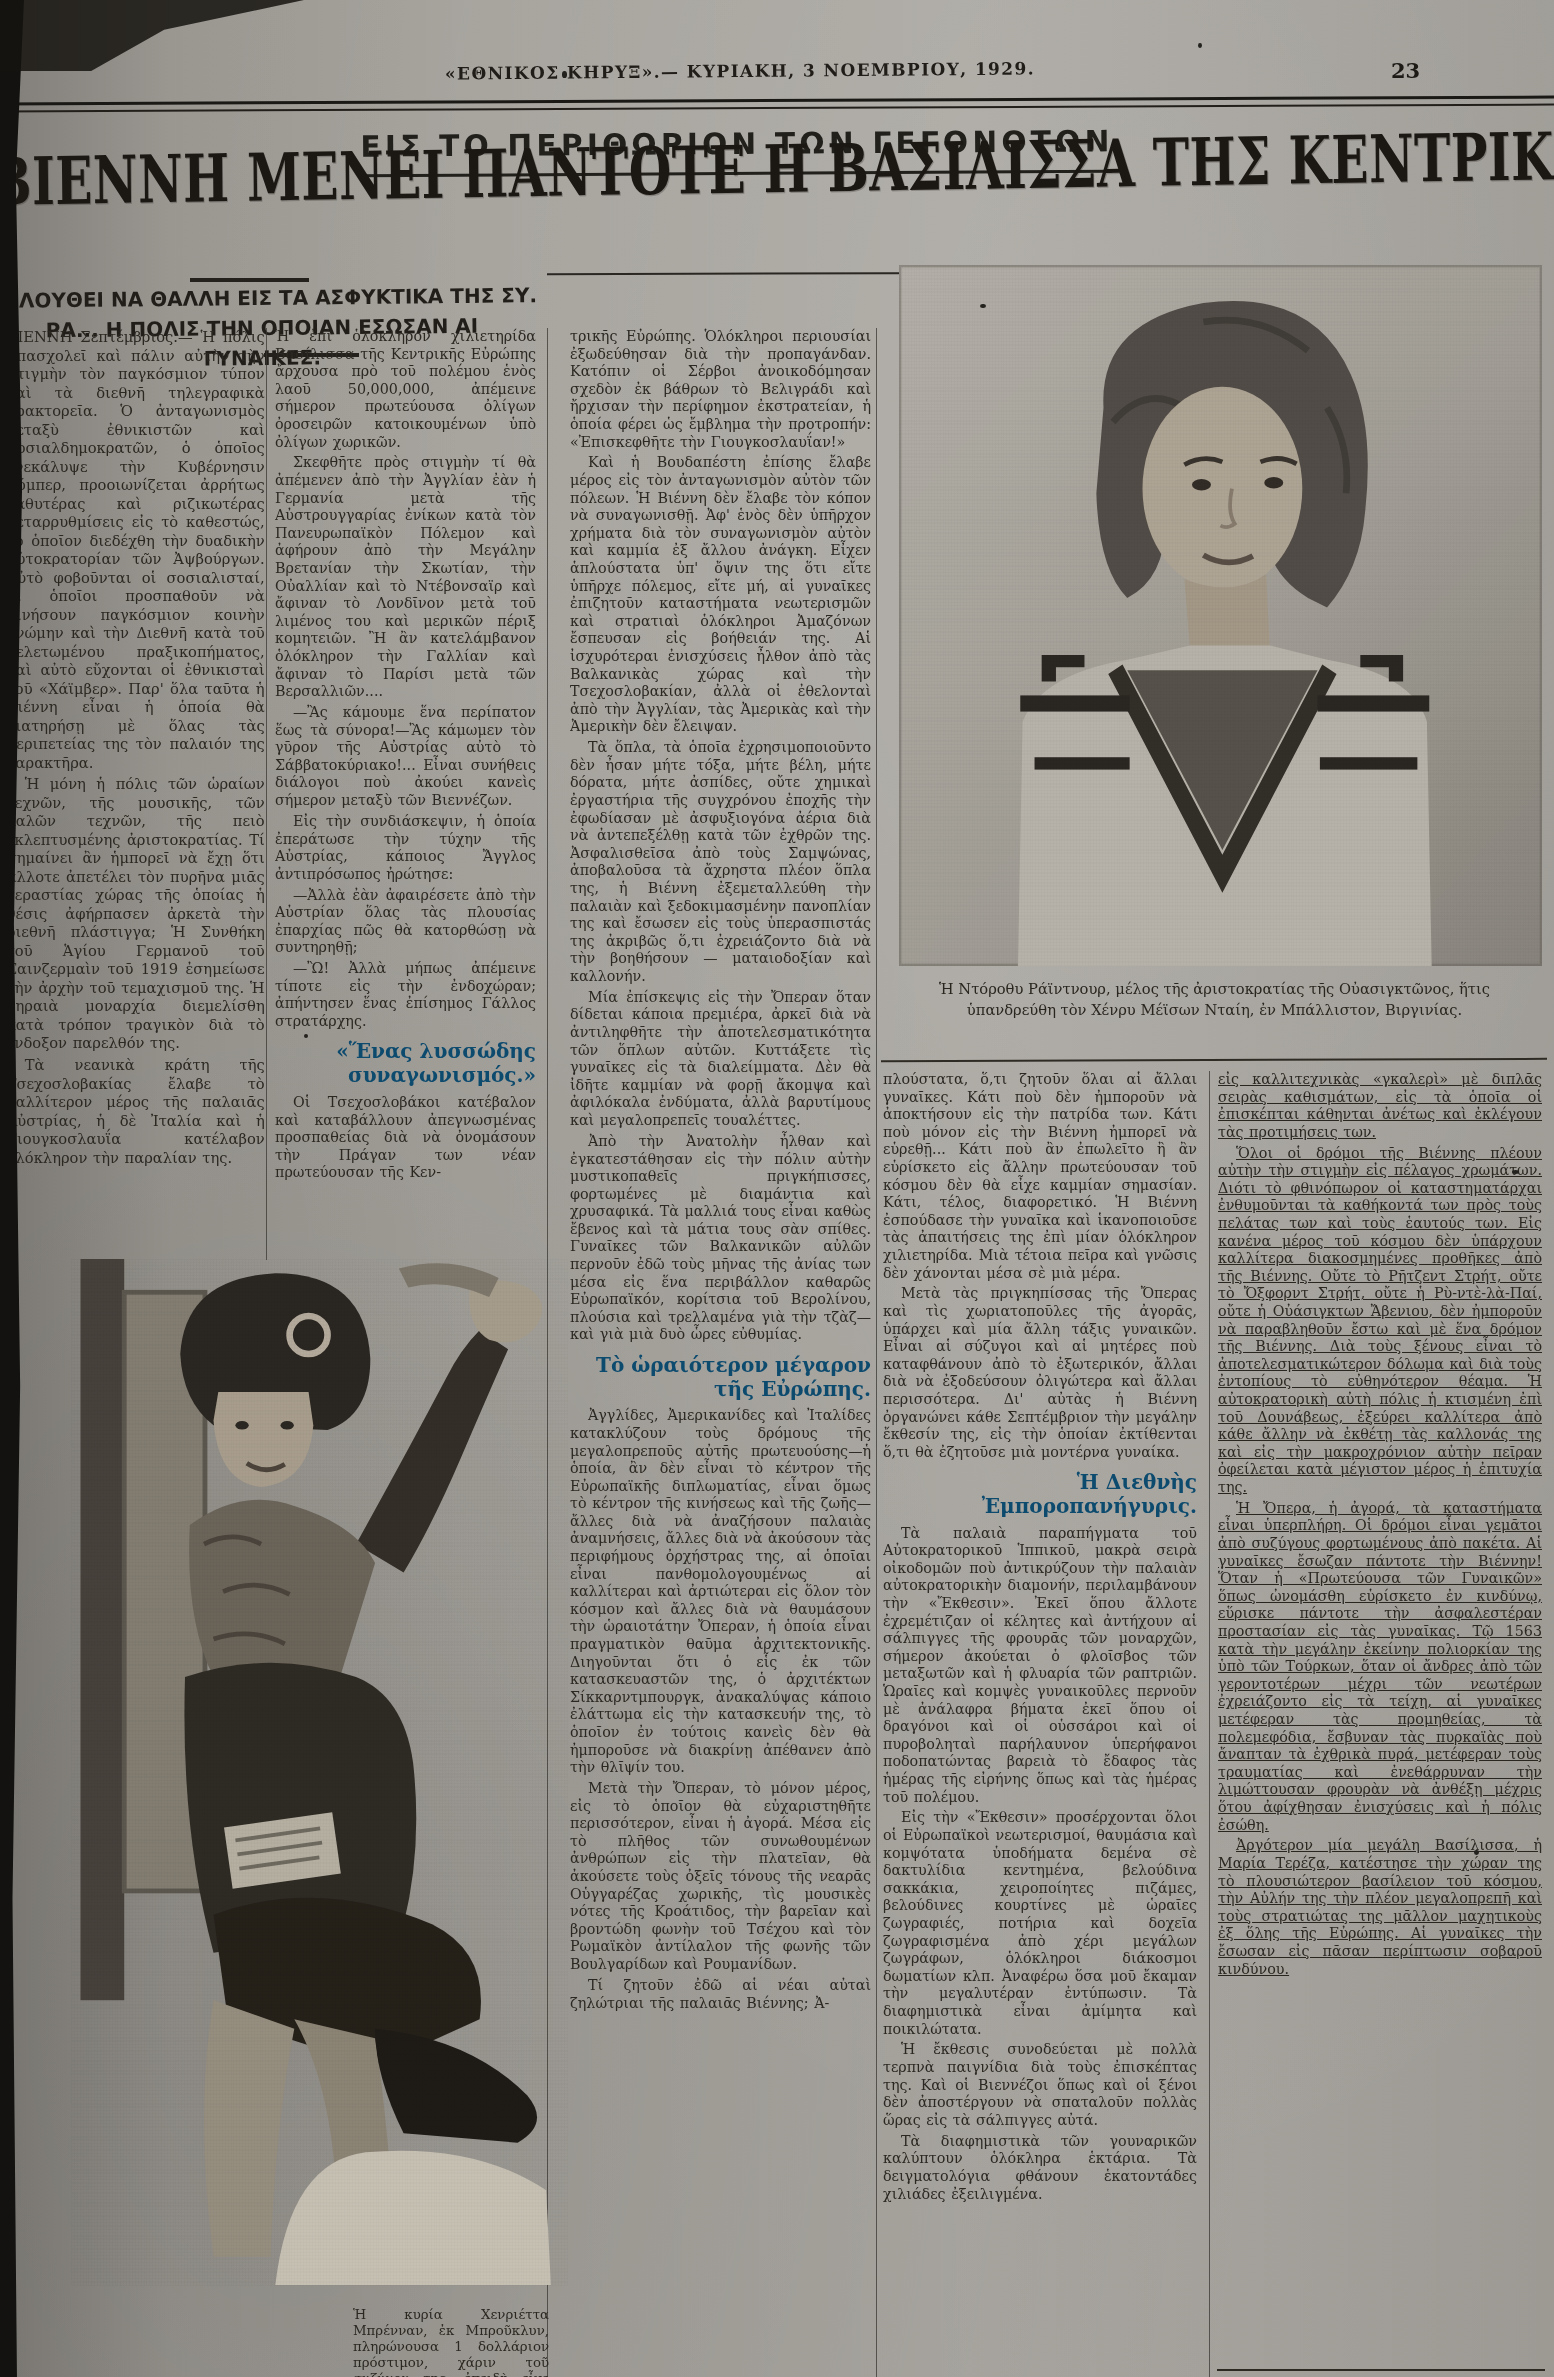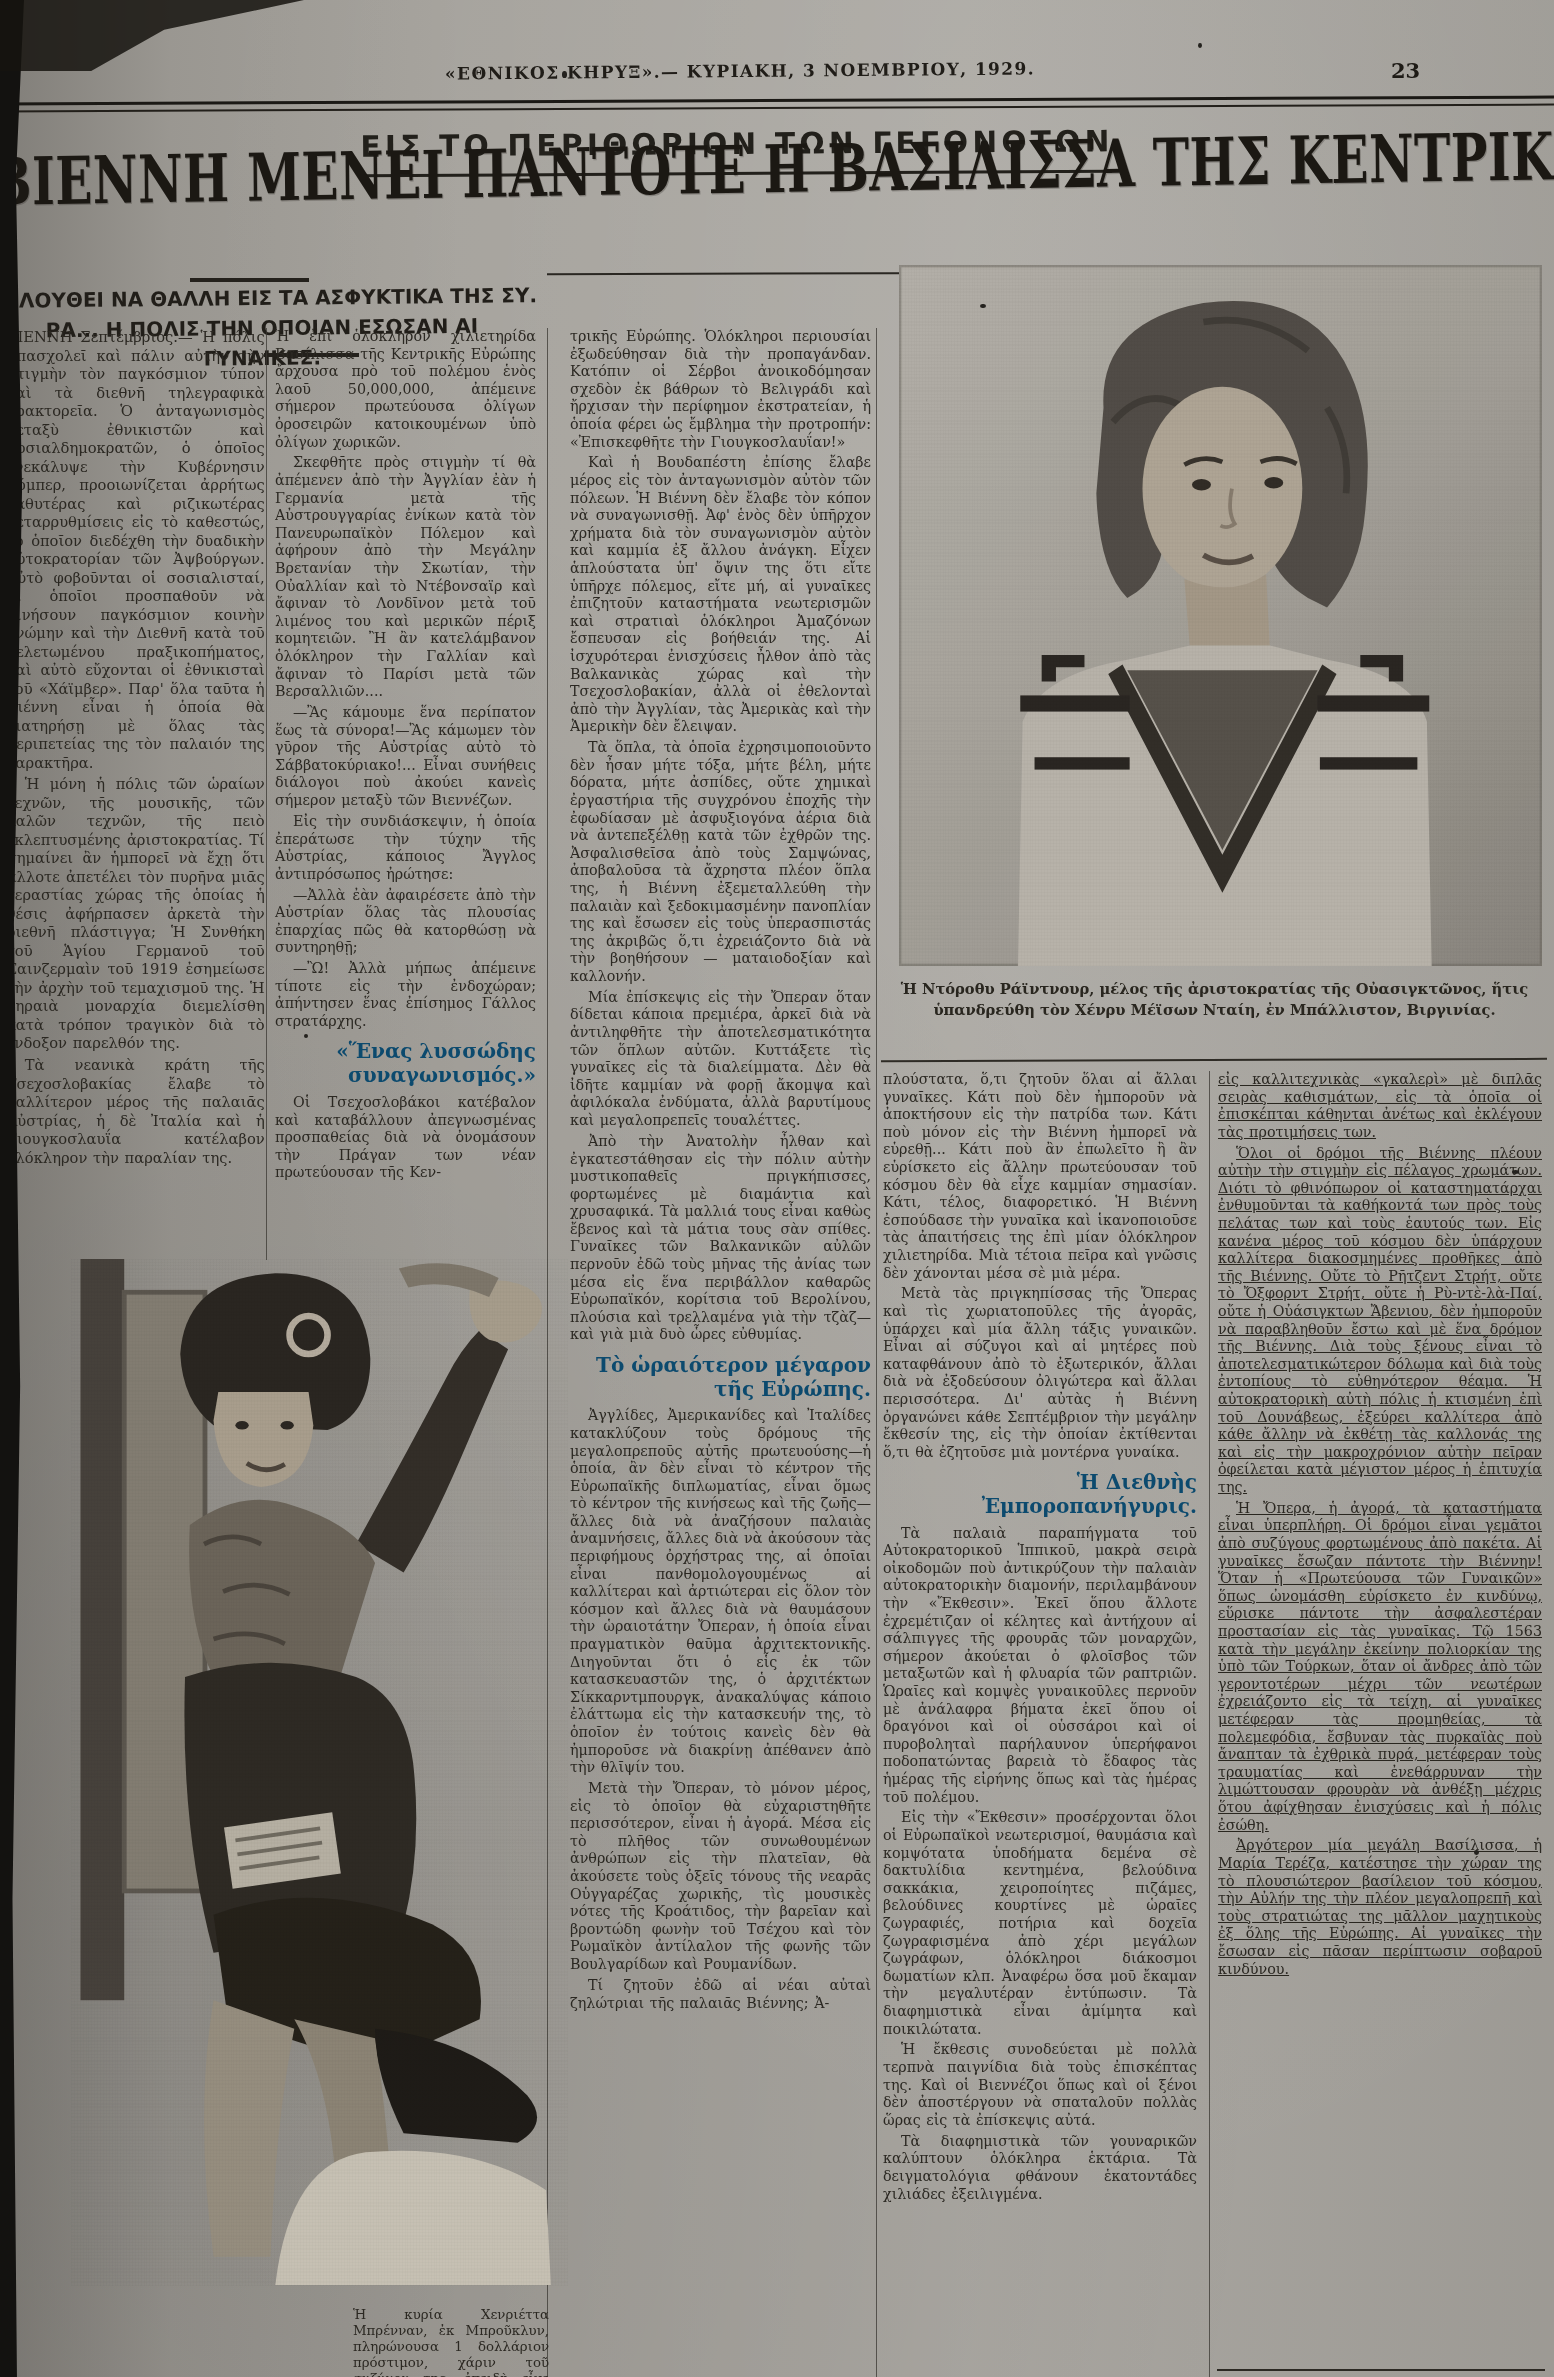--- a/index.html
+++ b/index.html
@@ -54,21 +54,21 @@
   #col2{left:275px; top:328px; width:261px; height:934px;}
   #col3{left:570px;top:328px; width:301px; height:2211px;}
   #col4{left:883px;top:1071px;width:314px; height:1469px;}
   #col5{left:1218px;top:1071px;width:324px; height:1298px;text-decoration:underline;}
   .subhead{font-family:"DejaVu Serif",serif;font-weight:bold;font-size:20px;line-height:24px;text-align:right;margin:8.6px 0 6.7px 0;color:#0c4a6e;}
   
   .vrule{position:absolute;width:1.4px;background:#3a3731;opacity:.75;}
   
   .photo{position:absolute;left:899px;top:265px;width:643px;height:701px;background:#b2afa8;box-shadow:0 0 19px rgba(0,0,0,.25) inset;}
   .photo svg{position:absolute;inset:0;}
-  .photo-cap{position:absolute;left:877px;width:675px;text-align:center;font-size:14.7px;line-height:21px;color:#29261f;font-weight:bold;}
+  .photo-cap{position:absolute;left:877px;width:675px;text-align:center;font-size:14.7px;line-height:21px;color:#29261f;}
   .cap1{top:978px;} .cap2{top:999px;}
   .cap-rule{position:absolute;left:881px;top:1059px;width:666px;height:2.4px;background:#2e2b25;transform:rotate(-.2deg);}
   
   .illus{position:absolute;left:71px;top:1259px;width:497px;height:1027px;}
   .illus svg{position:absolute;inset:0;}
   .illus-cap{position:absolute;left:353px;top:2307px;width:196px;font-size:13.3px;line-height:16px;text-align:justify;color:#2b2822;}
   
   .sec-rule-top{position:absolute;left:1217px;top:2369px;width:328px;height:2.4px;background:#2c2923;}
 </style>
 </head>
@@ -210,21 +210,21 @@
     <p>Μετὰ τὴν Ὄπεραν, τὸ μόνον μέρος, εἰς τὸ ὁποῖον θὰ εὐχαριστηθῆτε περισσότερον, εἶναι ἡ ἀγορά. Μέσα εἰς τὸ πλῆθος τῶν συνωθουμένων ἀνθρώπων εἰς τὴν πλατεῖαν, θὰ ἀκούσετε τοὺς ὀξεῖς τόνους τῆς νεαρᾶς Οὑγγαρέζας χωρικῆς, τὶς μουσικὲς νότες τῆς Κροάτιδος, τὴν βαρεῖαν καὶ βροντώδη φωνὴν τοῦ Τσέχου καὶ τὸν Ρωμαϊκὸν ἀντίλαλον τῆς φωνῆς τῶν Βουλγαρίδων καὶ Ρουμανίδων.</p>
     <p>Τί ζητοῦν ἐδῶ αἱ νέαι αὐταὶ ζηλώτριαι τῆς παλαιᾶς Βιέννης; Ἀ-</p>
   </div>
 
   <div class="col" id="col4">
     <p class="noind">πλούστατα, ὅ,τι ζητοῦν ὅλαι αἱ ἄλλαι γυναῖκες. Κάτι ποὺ δὲν ἠμποροῦν νὰ ἀποκτήσουν εἰς τὴν πατρίδα των. Κάτι ποὺ μόνον εἰς τὴν Βιέννη ἠμπορεῖ νὰ εὑρεθῇ... Κάτι ποὺ ἂν ἐπωλεῖτο ἢ ἂν εὑρίσκετο εἰς ἄλλην πρωτεύουσαν τοῦ κόσμου δὲν θὰ εἶχε καμμίαν σημασίαν. Κάτι, τέλος, διαφορετικό. Ἡ Βιέννη ἐσπούδασε τὴν γυναῖκα καὶ ἱκανοποιοῦσε τὰς ἀπαιτήσεις της ἐπὶ μίαν ὁλόκληρον χιλιετηρίδα. Μιὰ τέτοια πεῖρα καὶ γνῶσις δὲν χάνονται μέσα σὲ μιὰ μέρα.</p>
     <p>Μετὰ τὰς πριγκηπίσσας τῆς Ὄπερας καὶ τὶς χωριατοποῦλες τῆς ἀγορᾶς, ὑπάρχει καὶ μία ἄλλη τάξις γυναικῶν. Εἶναι αἱ σύζυγοι καὶ αἱ μητέρες ποὺ καταφθάνουν ἀπὸ τὸ ἐξωτερικόν, ἄλλαι διὰ νὰ ἐξοδεύσουν ὀλιγώτερα καὶ ἄλλαι περισσότερα. Δι' αὐτὰς ἡ Βιέννη ὀργανώνει κάθε Σεπτέμβριον τὴν μεγάλην ἔκθεσίν της, εἰς τὴν ὁποίαν ἐκτίθενται ὅ,τι θὰ ἐζητοῦσε μιὰ μοντέρνα γυναίκα.</p>
     <div class="subhead">Ἡ Διεθνὴς Ἐμποροπανήγυρις.</div>
     <p>Τὰ παλαιὰ παραπήγματα τοῦ Αὐτοκρατορικοῦ Ἱππικοῦ, μακρὰ σειρὰ οἰκοδομῶν ποὺ ἀντικρύζουν τὴν παλαιὰν αὐτοκρατορικὴν διαμονήν, περιλαμβάνουν τὴν «Ἔκθεσιν». Ἐκεῖ ὅπου ἄλλοτε ἐχρεμέτιζαν οἱ κέλητες καὶ ἀντήχουν αἱ σάλπιγγες τῆς φρουρᾶς τῶν μοναρχῶν, σήμερον ἀκούεται ὁ φλοῖσβος τῶν μεταξωτῶν καὶ ἡ φλυαρία τῶν ραπτριῶν. Ὡραῖες καὶ κομψὲς γυναικοῦλες περνοῦν μὲ ἀνάλαφρα βήματα ἐκεῖ ὅπου οἱ δραγόνοι καὶ οἱ οὑσσάροι καὶ οἱ πυροβοληταὶ παρήλαυνον ὑπερήφανοι ποδοπατώντας βαρειὰ τὸ ἔδαφος τὰς ἡμέρας τῆς εἰρήνης ὅπως καὶ τὰς ἡμέρας τοῦ πολέμου.</p>
     <p>Εἰς τὴν «Ἔκθεσιν» προσέρχονται ὅλοι οἱ Εὐρωπαϊκοὶ νεωτερισμοί, θαυμάσια καὶ κομψότατα ὑποδήματα δεμένα σὲ δακτυλίδια κεντημένα, βελούδινα σακκάκια, χειροποίητες πιζάμες, βελούδινες κουρτίνες μὲ ὡραῖες ζωγραφιές, ποτήρια καὶ δοχεῖα ζωγραφισμένα ἀπὸ χέρι μεγάλων ζωγράφων, ὁλόκληροι διάκοσμοι δωματίων κλπ. Ἀναφέρω ὅσα μοῦ ἔκαμαν τὴν μεγαλυτέραν ἐντύπωσιν. Τὰ διαφημιστικὰ εἶναι ἀμίμητα καὶ ποικιλώτατα.</p>
-    <p>Ἡ ἔκθεσις συνοδεύεται μὲ πολλὰ τερπνὰ παιγνίδια διὰ τοὺς ἐπισκέπτας της. Καὶ οἱ Βιεννέζοι ὅπως καὶ οἱ ξένοι δὲν ἀποστέργουν νὰ σπαταλοῦν πολλὰς ὥρας εἰς τὰ ἐπίσκεψις αὐτά.</p>
+    <p>Ἡ ἔκθεσις συνοδεύεται μὲ πολλὰ τερπνὰ παιγνίδια διὰ τοὺς ἐπισκέπτας της. Καὶ οἱ Βιεννέζοι ὅπως καὶ οἱ ξένοι δὲν ἀποστέργουν νὰ σπαταλοῦν πολλὰς ὥρας εἰς τὰ σάλπιγγες αὐτά.</p>
     <p>Τὰ διαφημιστικὰ τῶν γουναρικῶν καλύπτουν ὁλόκληρα ἑκτάρια. Τὰ δειγματολόγια φθάνουν ἑκατοντάδες χιλιάδες ἐξειλιγμένα.</p>
   </div>
 
   <div class="col" id="col5">
     <p class="noind">εἰς καλλιτεχνικὰς «γκαλερὶ» μὲ διπλᾶς σειρὰς καθισμάτων, εἰς τὰ ὁποῖα οἱ ἐπισκέπται κάθηνται ἀνέτως καὶ ἐκλέγουν τὰς προτιμήσεις των.</p>
     <p>Ὅλοι οἱ δρόμοι τῆς Βιέννης πλέουν αὐτὴν τὴν στιγμὴν εἰς πέλαγος χρωμάτων. Διότι τὸ φθινόπωρον οἱ καταστηματάρχαι ἐνθυμοῦνται τὰ καθήκοντά των πρὸς τοὺς πελάτας των καὶ τοὺς ἑαυτούς των. Εἰς κανένα μέρος τοῦ κόσμου δὲν ὑπάρχουν καλλίτερα διακοσμημένες προθῆκες ἀπὸ τῆς Βιέννης. Οὔτε τὸ Ρῆτζεντ Στρήτ, οὔτε τὸ Ὄξφορντ Στρήτ, οὔτε ἡ Ρὺ-ντὲ-λὰ-Παί, οὔτε ἡ Οὐάσιγκτων Ἄβενιου, δὲν ἠμποροῦν νὰ παραβληθοῦν ἔστω καὶ μὲ ἕνα δρόμον τῆς Βιέννης. Διὰ τοὺς ξένους εἶναι τὸ ἀποτελεσματικώτερον δόλωμα καὶ διὰ τοὺς ἐντοπίους τὸ εὐθηνότερον θέαμα. Ἡ αὐτοκρατορικὴ αὐτὴ πόλις ἡ κτισμένη ἐπὶ τοῦ Δουνάβεως, ἐξεύρει καλλίτερα ἀπὸ κάθε ἄλλην νὰ ἐκθέτῃ τὰς καλλονάς της καὶ εἰς τὴν μακροχρόνιον αὐτὴν πεῖραν ὀφείλεται κατὰ μέγιστον μέρος ἡ ἐπιτυχία της.</p>
     <p>Ἡ Ὄπερα, ἡ ἀγορά, τὰ καταστήματα εἶναι ὑπερπλήρη. Οἱ δρόμοι εἶναι γεμᾶτοι ἀπὸ συζύγους φορτωμένους ἀπὸ πακέτα. Αἱ γυναῖκες ἔσωζαν πάντοτε τὴν Βιέννην! Ὅταν ἡ «Πρωτεύουσα τῶν Γυναικῶν» ὅπως ὠνομάσθη εὑρίσκετο ἐν κινδύνῳ, εὕρισκε πάντοτε τὴν ἀσφαλεστέραν προστασίαν εἰς τὰς γυναῖκας. Τῷ 1563 κατὰ τὴν μεγάλην ἐκείνην πολιορκίαν της ὑπὸ τῶν Τούρκων, ὅταν οἱ ἄνδρες ἀπὸ τῶν γεροντοτέρων μέχρι τῶν νεωτέρων ἐχρειάζοντο εἰς τὰ τείχη, αἱ γυναῖκες μετέφεραν τὰς προμηθείας, τὰ πολεμεφόδια, ἔσβυναν τὰς πυρκαϊὰς ποὺ ἄναπταν τὰ ἐχθρικὰ πυρά, μετέφεραν τοὺς τραυματίας καὶ ἐνεθάρρυναν τὴν λιμώττουσαν φρουρὰν νὰ ἀνθέξῃ μέχρις ὅτου ἀφίχθησαν ἐνισχύσεις καὶ ἡ πόλις ἐσώθη.</p>
     <p>Ἀργότερον μία μεγάλη Βασίλισσα, ἡ Μαρία Τερέζα, κατέστησε τὴν χώραν της τὸ πλουσιώτερον βασίλειον τοῦ κόσμου, τὴν Αὐλήν της τὴν πλέον μεγαλοπρεπῆ καὶ τοὺς στρατιώτας της μᾶλλον μαχητικοὺς ἐξ ὅλης τῆς Εὐρώπης. Αἱ γυναῖκες τὴν ἔσωσαν εἰς πᾶσαν περίπτωσιν σοβαροῦ κινδύνου.</p>
   </div>
 

